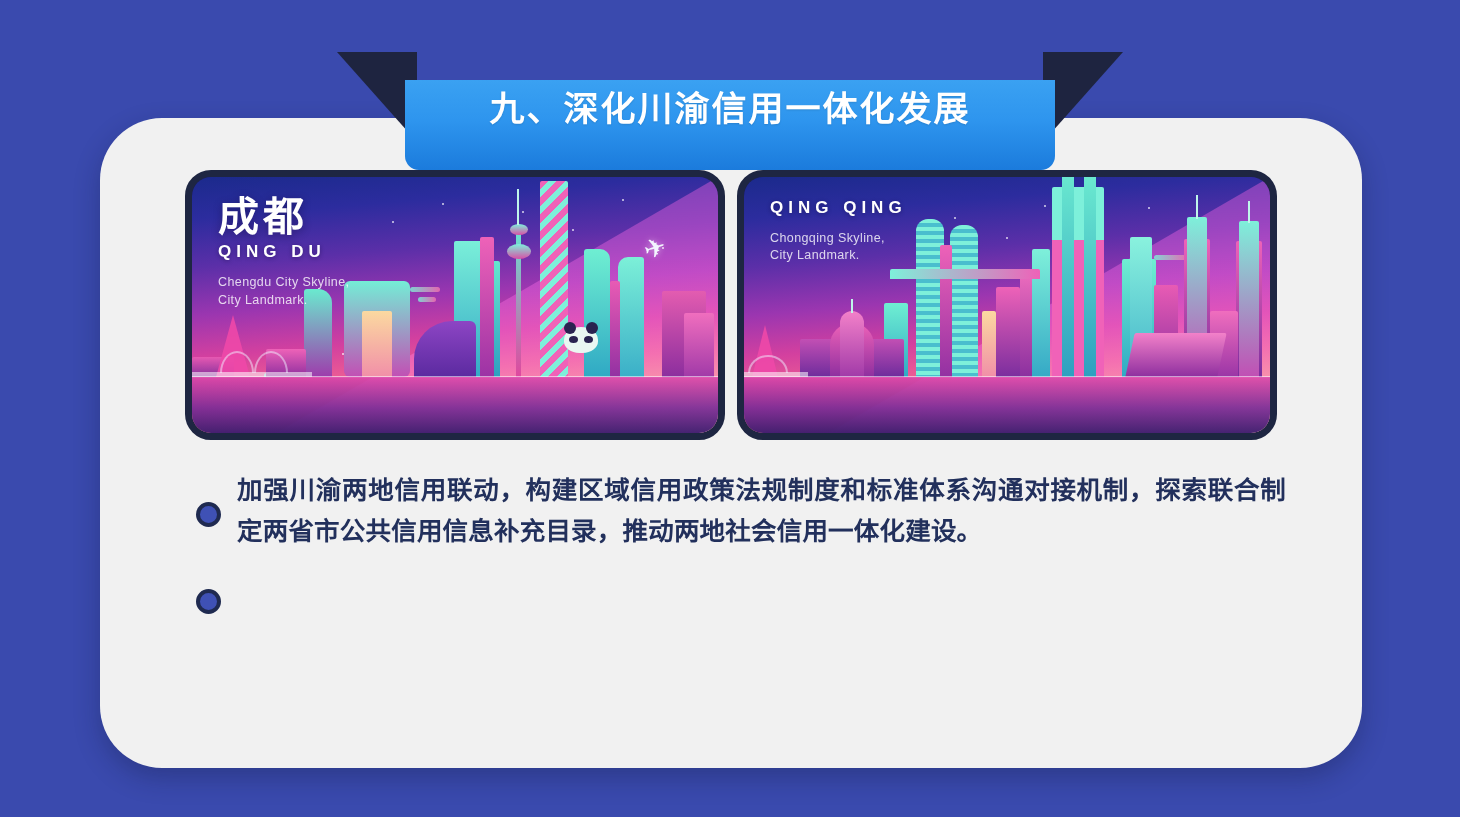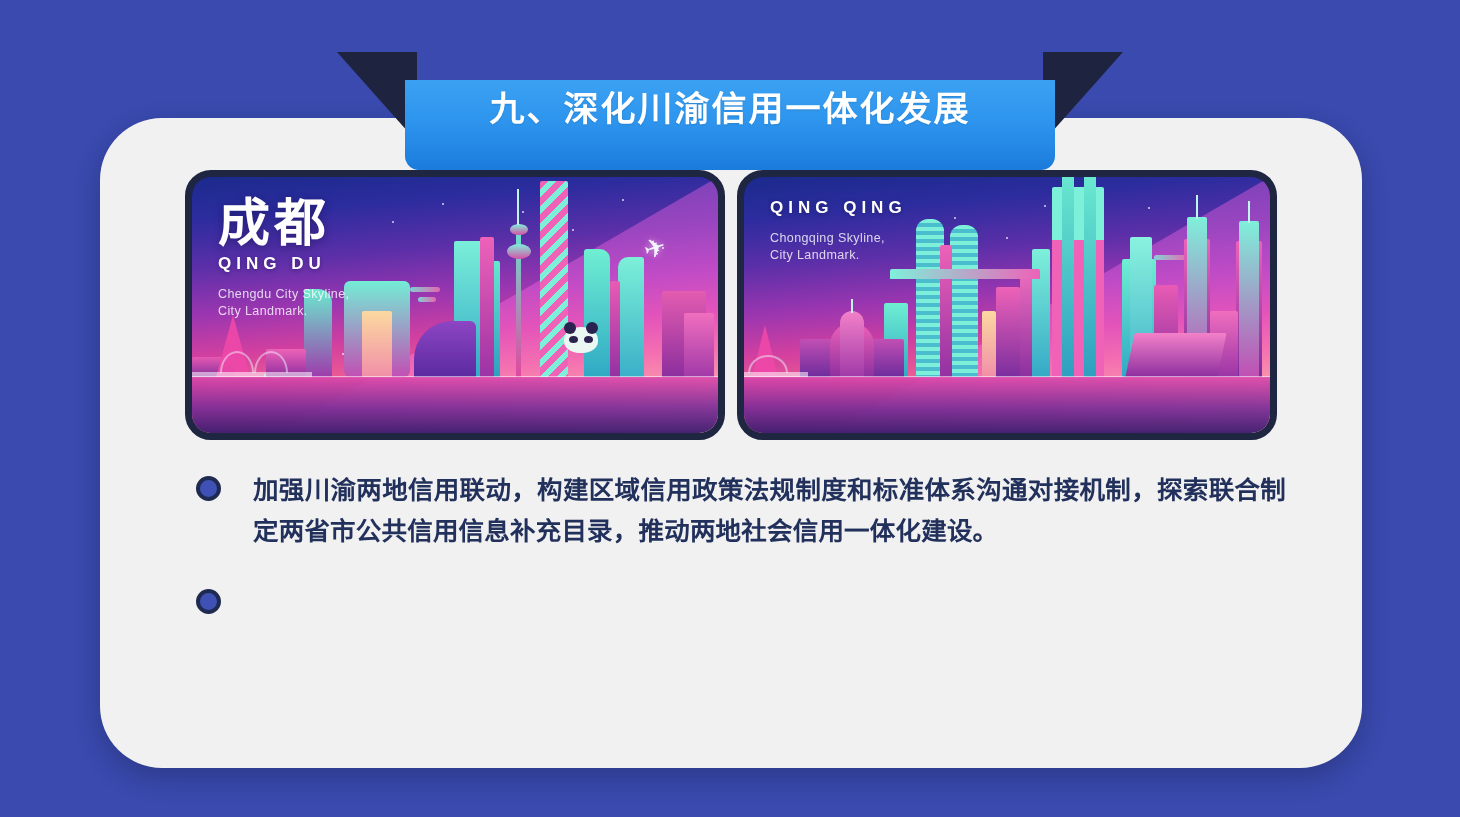--- a/index.html
+++ b/index.html
@@ -194,21 +194,21 @@
     border-radius:50%; background:#2A2350;
   }
 
   
   .city-text {
     position:absolute; left:26px; top:18px;
     z-index:6;
   }
   .cn-name {
     color:#FFFFFF;
-    font-size:52px;
+    font-size:41px;
     font-weight:bold;
     letter-spacing:4px;
     line-height:1.08;
     text-shadow:0 2px 8px rgba(20,10,60,.45);
   }
   .en-name {
     color:#FFFFFF;
     font-size:17px;
     font-weight:bold;
     letter-spacing:5px;
@@ -225,23 +225,22 @@
 
   
   .bullets {
     position:absolute;
     left:196px; top:470px;
     width:1090px;
     z-index:4;
   }
   .bullet-item {
     display:flex;
-    align-items:flex-start;
+    align-items:center;
     margin-bottom:30px;
-    gap:16px;
   }
   .bullet-item:last-child { margin-bottom:0; }
 
   .dot {
     flex:0 0 auto;
     width:25px; height:25px;
     border-radius:50%;
     background:#3F51B5;
     border:4px solid #1F2A50;
     margin-top:6px;

